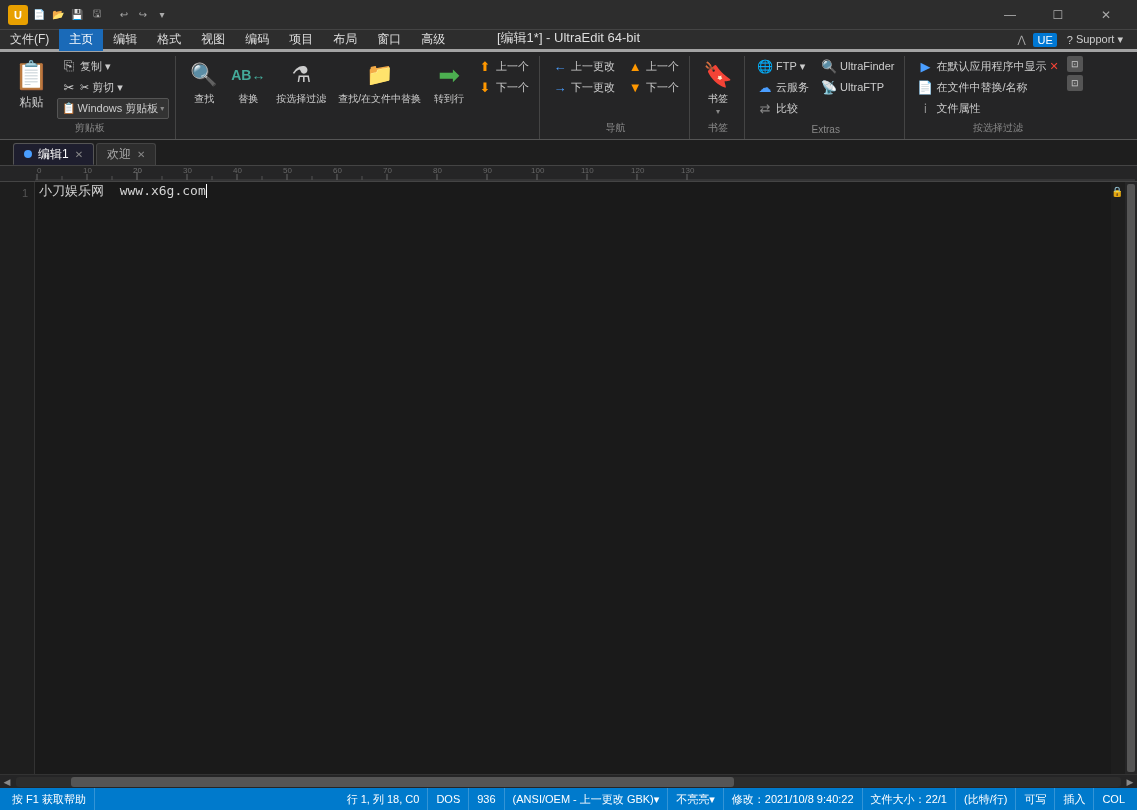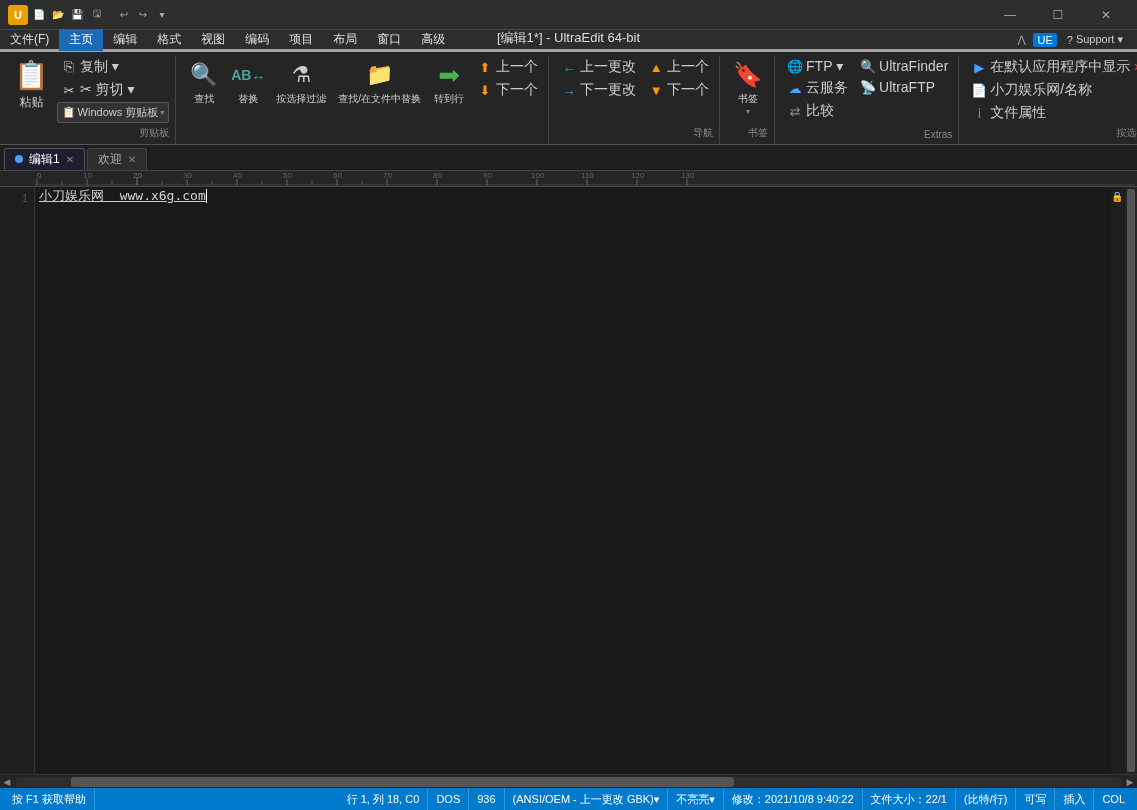--- a/index.html
+++ b/index.html
@@ -112,21 +112,21 @@
     .ribbon-group-items {
       display: flex;
       align-items: flex-start;
       gap: 4px;
       flex: 1;
     }
     .ribbon-group-label {
       font-size: 10px;
       color: #888;
       margin-top: 2px;
-      text-align: right;
+      text-align: center;
       width: 100%;
     }
     .ribbon-btn {
       display: flex;
       flex-direction: column;
       align-items: center;
       justify-content: flex-start;
       cursor: pointer;
       padding: 3px 4px;
       border-radius: 2px;
@@ -160,21 +160,21 @@
     }
     .ribbon-btn-small .btn-icon-sm {
       width: 16px;
       height: 16px;
       display: flex;
       align-items: center;
       justify-content: center;
       font-size: 13px;
     }
     .ribbon-btn-small .btn-label-sm {
-      font-size: 14px;
+      font-size: 11px;
       color: #ccc;
     }
     .ribbon-col {
       display: flex;
       flex-direction: column;
       gap: 1px;
     }
 
     
     .clipboard-group {
@@ -209,21 +209,21 @@
     }
 
     
     .tab-bar {
       height: 26px;
       background: #1e1e1e;
       display: flex;
       align-items: flex-end;
       border-bottom: 1px solid #444;
       flex-shrink: 0;
-      padding-left: 4px;
+      padding-left: 13px;
     }
     .tab {
       display: flex;
       align-items: center;
       padding: 3px 10px;
       cursor: pointer;
       font-size: 12px;
       border: 1px solid #444;
       border-bottom: none;
       border-radius: 3px 3px 0 0;
@@ -286,21 +286,20 @@
       align-items: center;
       justify-content: flex-end;
       padding-right: 6px;
       font-size: 11px;
       color: #555;
     }
     .editor-content {
       flex: 1;
       overflow: hidden;
       position: relative;
-      text-decoration: underline;
     }
     .editor-line {
       height: 18px;
       display: flex;
       align-items: center;
       padding-left: 4px;
       font-size: 13px;
       font-family: Consolas, monospace;
       color: #d4d4d4;
       white-space: pre;
@@ -640,21 +639,21 @@
     <div class="ribbon-group">
       <div class="ribbon-group-items">
         <div class="ribbon-col">
           <div class="ribbon-btn-small">
             <div class="btn-icon-sm" style="color:#4a9eff;">▶</div>
             <div class="btn-label-sm">在默认应用程序中显示</div>
             <div style="color:#f44336;font-size:11px;">✕</div>
           </div>
           <div class="ribbon-btn-small">
             <div class="btn-icon-sm" style="color:#888;">📄</div>
-            <div class="btn-label-sm">小刀娱乐网/名称</div>
+            <div class="btn-label-sm">在文件中替换/名称</div>
           </div>
           <div class="ribbon-btn-small">
             <div class="btn-icon-sm" style="color:#888;">ℹ</div>
             <div class="btn-label-sm">文件属性</div>
           </div>
         </div>
         <div class="ribbon-col">
           <div style="width:16px;height:16px;background:#555;display:flex;align-items:center;justify-content:center;font-size:9px;border-radius:2px;cursor:pointer;">⊡</div>
           <div style="width:16px;height:16px;background:#555;display:flex;align-items:center;justify-content:center;font-size:9px;border-radius:2px;cursor:pointer;margin-top:2px;">⊡</div>
         </div>

